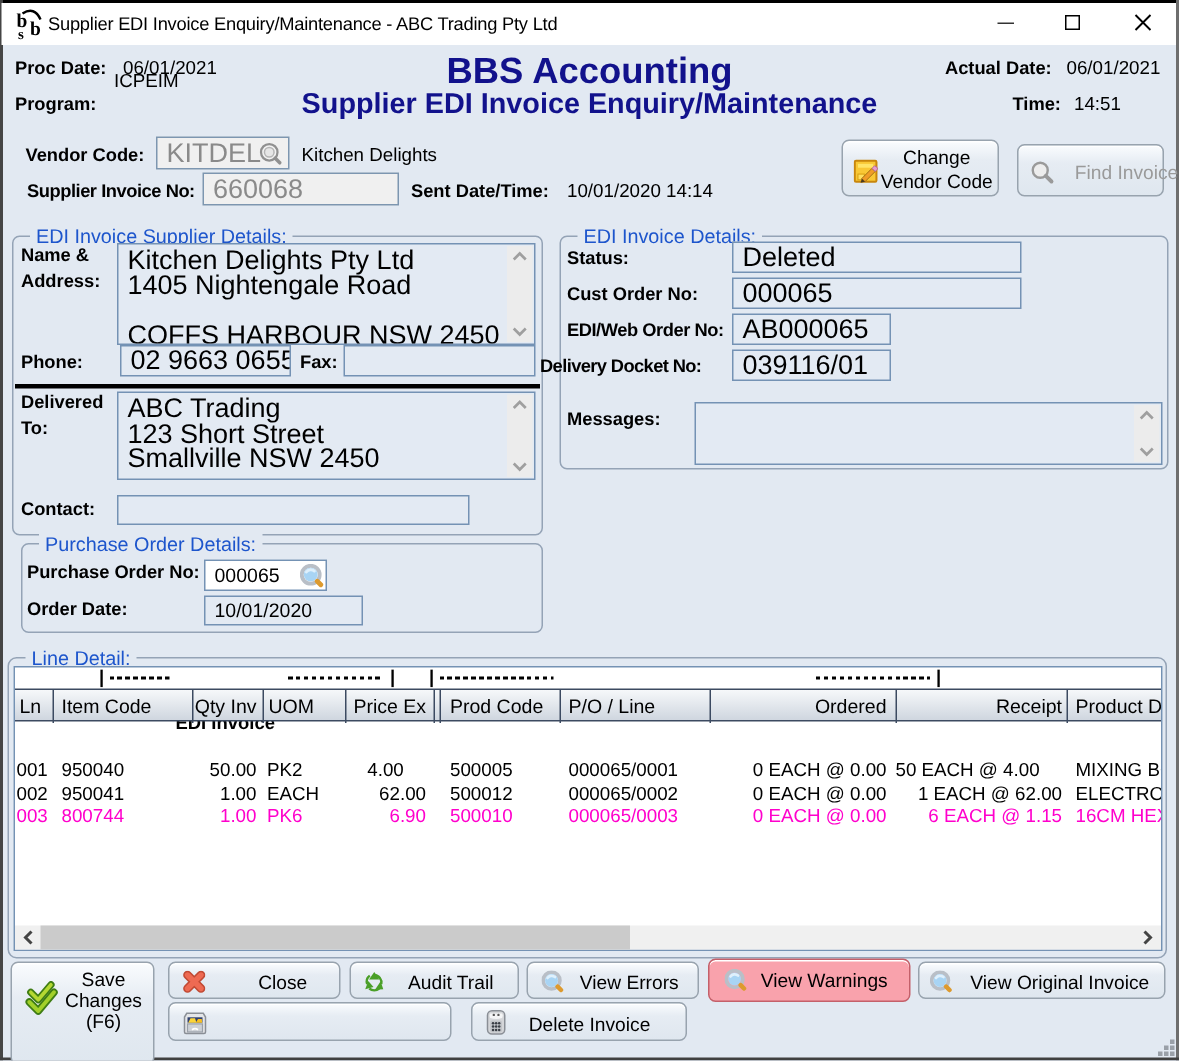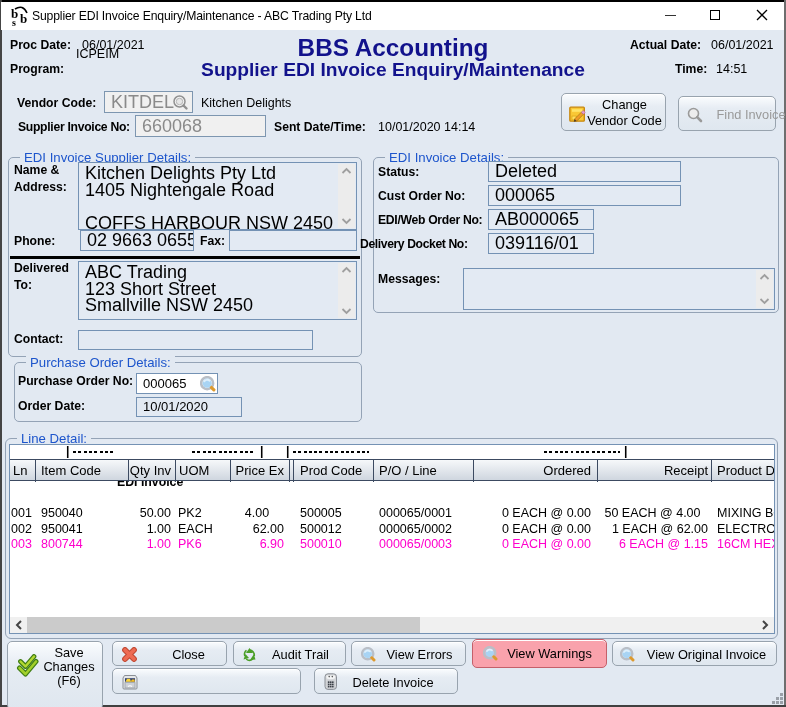--- a/index.html
+++ b/index.html
@@ -203,21 +203,21 @@
 
   <div class="abs row" style="top:37px;">
     <div class="abs" style="left:1px;width:23px;">001</div>
     <div class="abs" style="left:31px;width:85px;">950040</div>
     <div class="abs" style="left:118px;width:43px;text-align:right;">50.00</div>
     <div class="abs" style="left:168px;width:49px;">PK2</div>
     <div class="abs" style="left:220px;width:54px;text-align:center;">4.00</div>
     <div class="abs" style="left:290px;width:72px;">500005</div>
     <div class="abs" style="left:369px;width:92px;">000065/0001</div>
     <div class="abs" style="left:463px;width:118px;text-align:right;">0 EACH @ 0.00</div>
-    <div class="abs" style="left:587px;width:111px;text-align:center;">50 EACH @ 4.00</div>
+    <div class="abs" style="left:587px;width:111px;text-align:left;">50 EACH @ 4.00</div>
     <div class="abs" style="left:707px;width:70px;">MIXING BO</div>
   </div>
   <div class="abs row" style="top:52.5px;">
     <div class="abs" style="left:1px;width:23px;">002</div>
     <div class="abs" style="left:31px;width:85px;">950041</div>
     <div class="abs" style="left:118px;width:43px;text-align:right;">1.00</div>
     <div class="abs" style="left:168px;width:49px;">EACH</div>
     <div class="abs" style="left:220px;width:54px;text-align:right;">62.00</div>
     <div class="abs" style="left:290px;width:72px;">500012</div>
     <div class="abs" style="left:369px;width:92px;">000065/0002</div>

